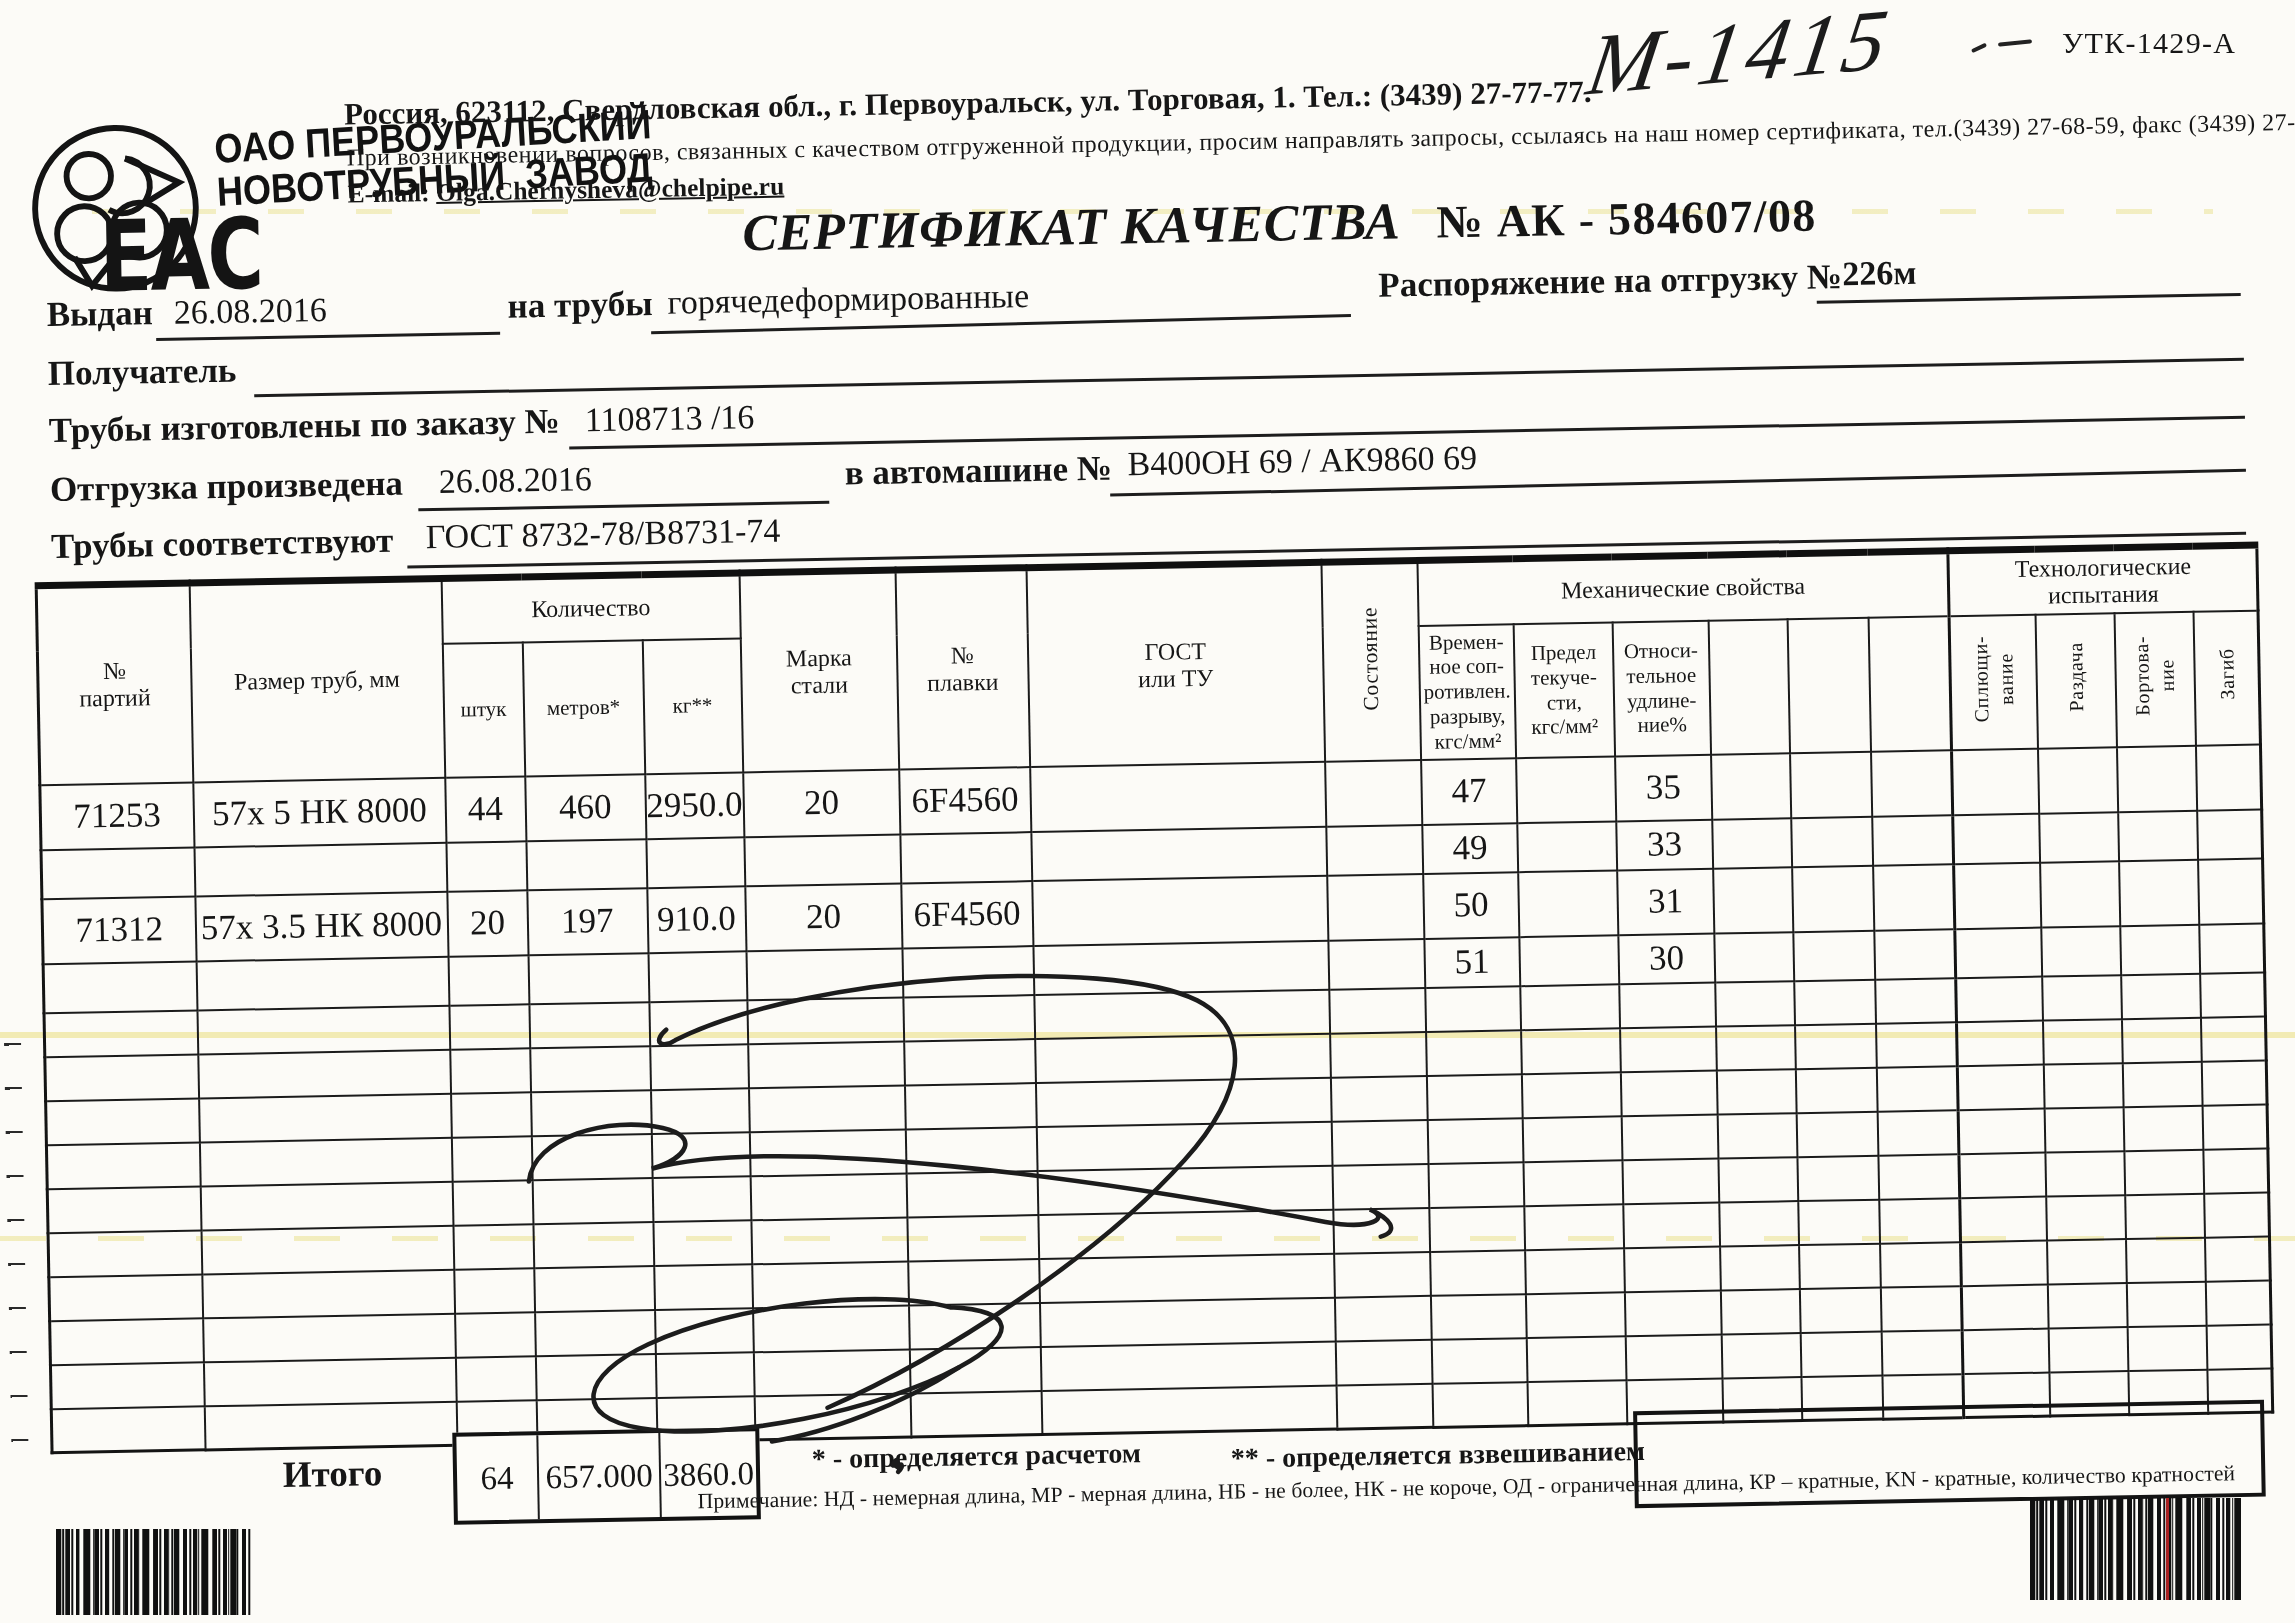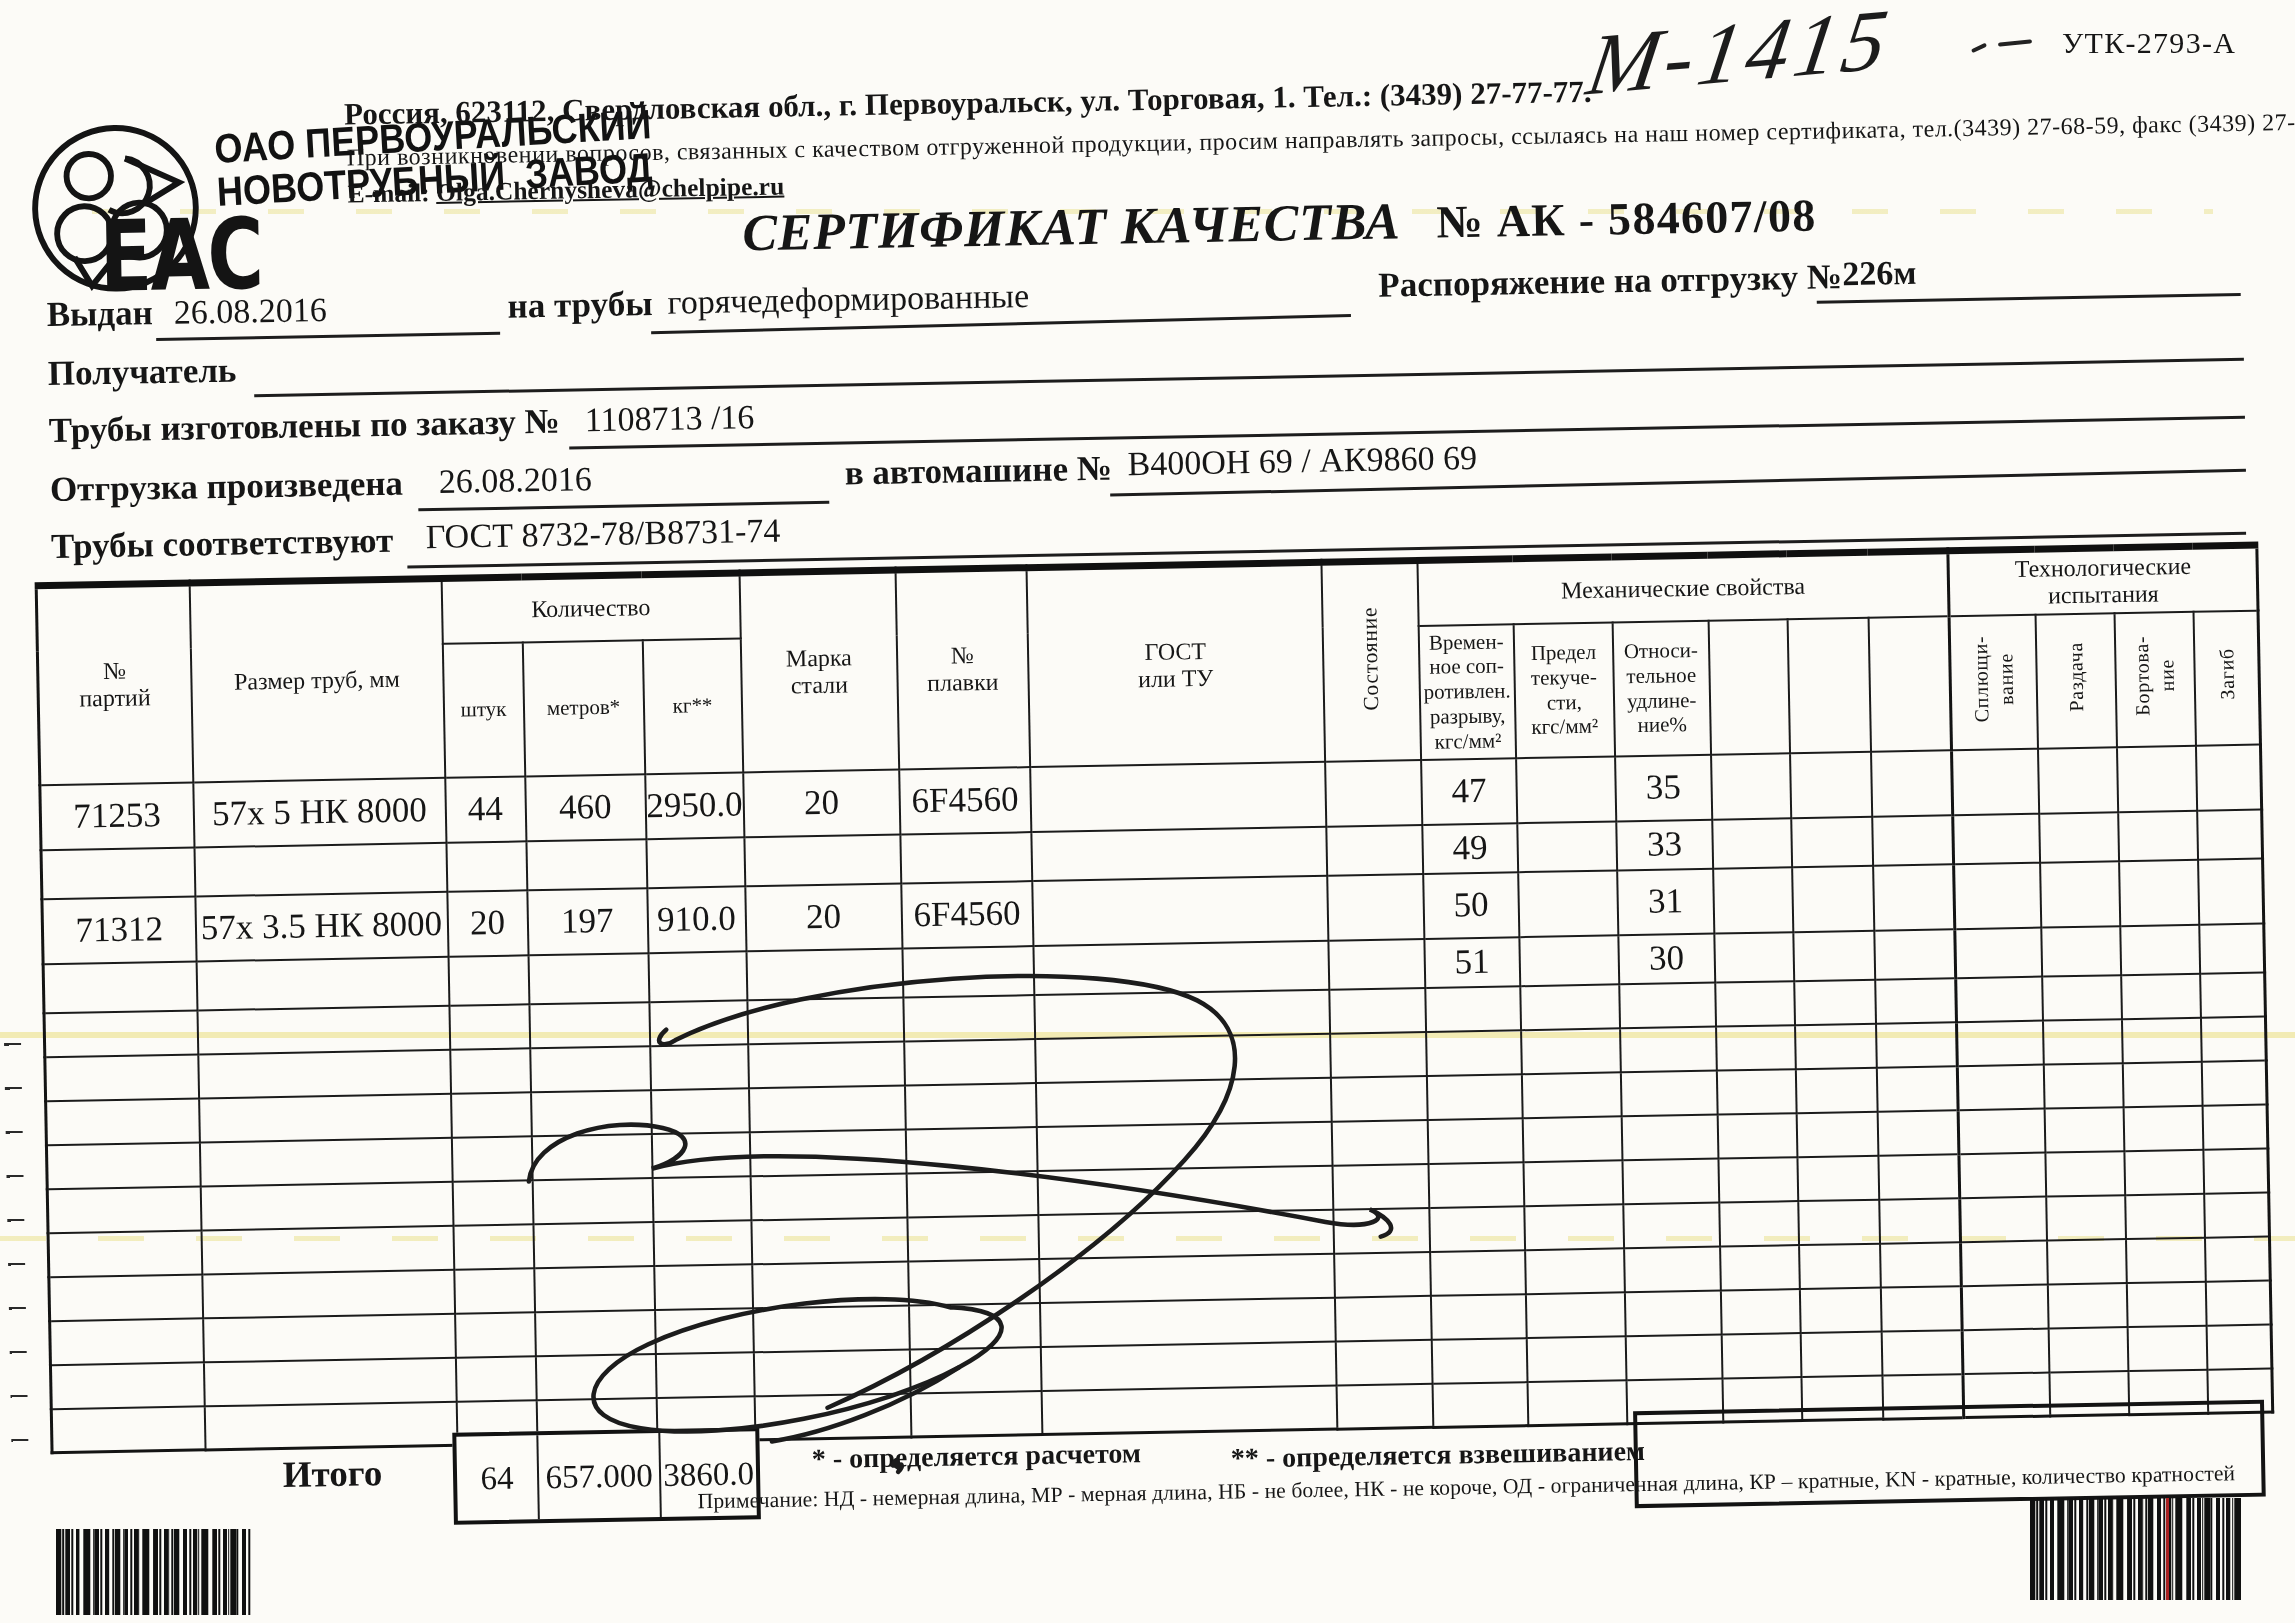--- a/index.html
+++ b/index.html
@@ -84,21 +84,21 @@
 
 <div class="page">
 
   <div class="ystreak3"></div>
   <div class="ystreak1"></div>
   <div class="ystreak2"></div>
 
   <div class="handwritten">М-1415</div>
   <div class="tick tick1"></div>
   <div class="tick tick2"></div>
-  <div class="form-code">УТК-2793-А</div>
+  <div class="form-code">УТК-1429-А</div>
 
   <div class="rot">
 
     <svg class="logo-svg" width="178" height="175" viewBox="0 0 272 268">
       <g fill="none" stroke="#141414" stroke-width="9">
         <circle cx="134" cy="134" r="123"></circle>
         <circle cx="94" cy="84" r="34"></circle>
         <circle cx="86" cy="172" r="42"></circle>
         <circle cx="170" cy="168" r="42"></circle>
         <path d="M150 58 a42 42 0 1 1 -26 78"></path>

